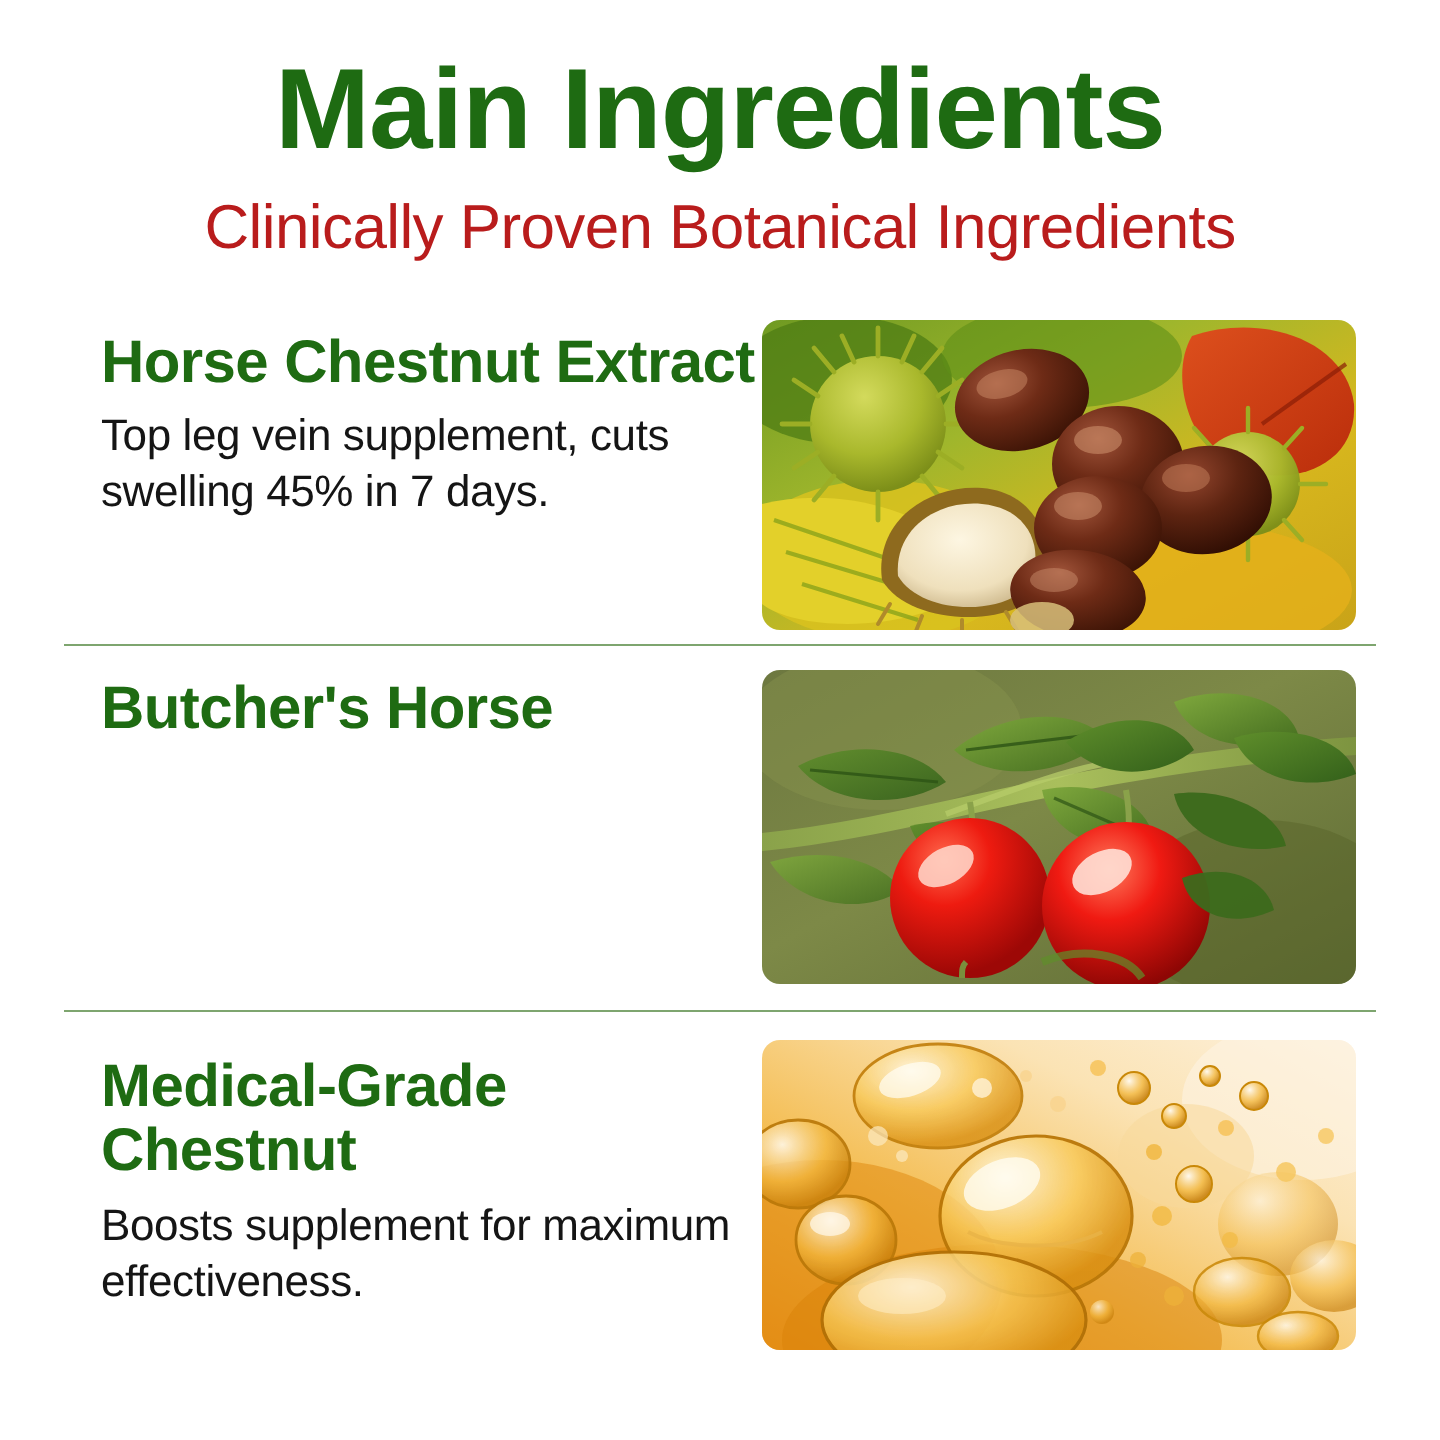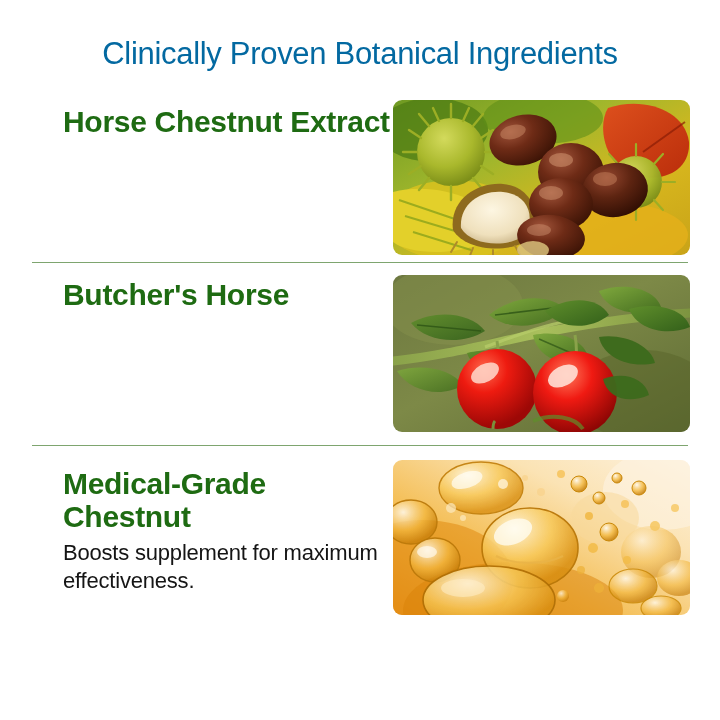--- a/index.html
+++ b/index.html
@@ -30,34 +30,34 @@
     font-size: 57px;
     font-weight: bold;
     color: #1e6b12;
     letter-spacing: -0.5px;
     line-height: 1.05;
     margin: 0;
   }
   .subtitle {
     font-size: 31px;
     font-weight: 400;
-    color: #0369a1;
+    color: #b91c1c;
     letter-spacing: -0.3px;
     line-height: 1.2;
     margin: 9px 0 0 0;
   }
 
   
   .list {
     margin-top: 20px;
   }
   .row {
     display: flex;
     align-items: flex-start;
-    justify-content: flex-end;
+    justify-content: center;
     padding: 0 30px 0 38px;
     box-sizing: border-box;
     position: relative;
   }
   .row-1 { height: 170px; }
   .row-2 { height: 182px; }
   .row-3 { height: 172px; }
 
   .divider {
     height: 0;
@@ -102,28 +102,30 @@
   .row-2 .photo { height: 157px; margin-top: 12px; }
   .row-3 .photo { height: 155px; margin-top: 14px; }
   .photo svg { display: block; width: 100%; height: 100%; }
 </style>
 </head>
 <body>
 
 <div class="page">
 
   <div class="header">
+    <h1 class="main-title">Main Ingredients</h1>
     <div class="subtitle">Clinically Proven Botanical Ingredients</div>
   </div>
 
   <div class="list">
 
     <div class="row row-1">
       <div class="text-col">
         <div class="ing-name">Horse Chestnut Extract</div>
+        <div class="ing-desc">Top leg vein supplement, cuts swelling 45% in 7 days.</div>
       </div>
       <div class="photo">
         <svg viewBox="0 0 297 155" preserveAspectRatio="none" role="img">
           <defs>
             <linearGradient id="hcBg" x1="0" y1="0" x2="1" y2="1">
               <stop offset="0%" stop-color="#6f9a22"></stop>
               <stop offset="35%" stop-color="#9fb62c"></stop>
               <stop offset="65%" stop-color="#d8b81e"></stop>
               <stop offset="100%" stop-color="#c9a318"></stop>
             </linearGradient>

